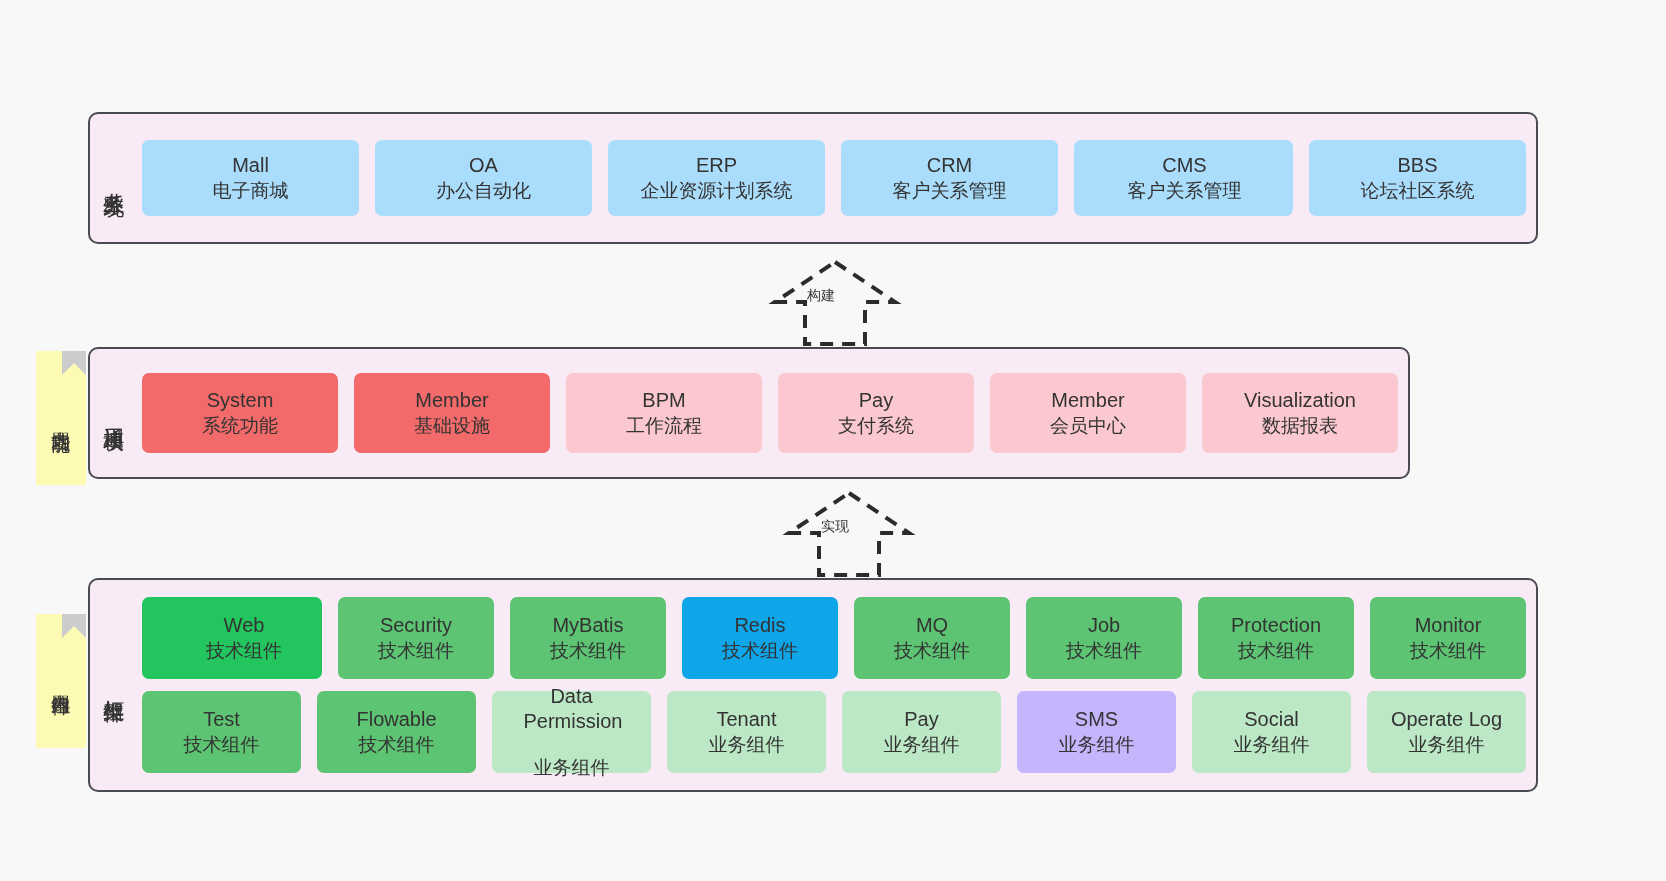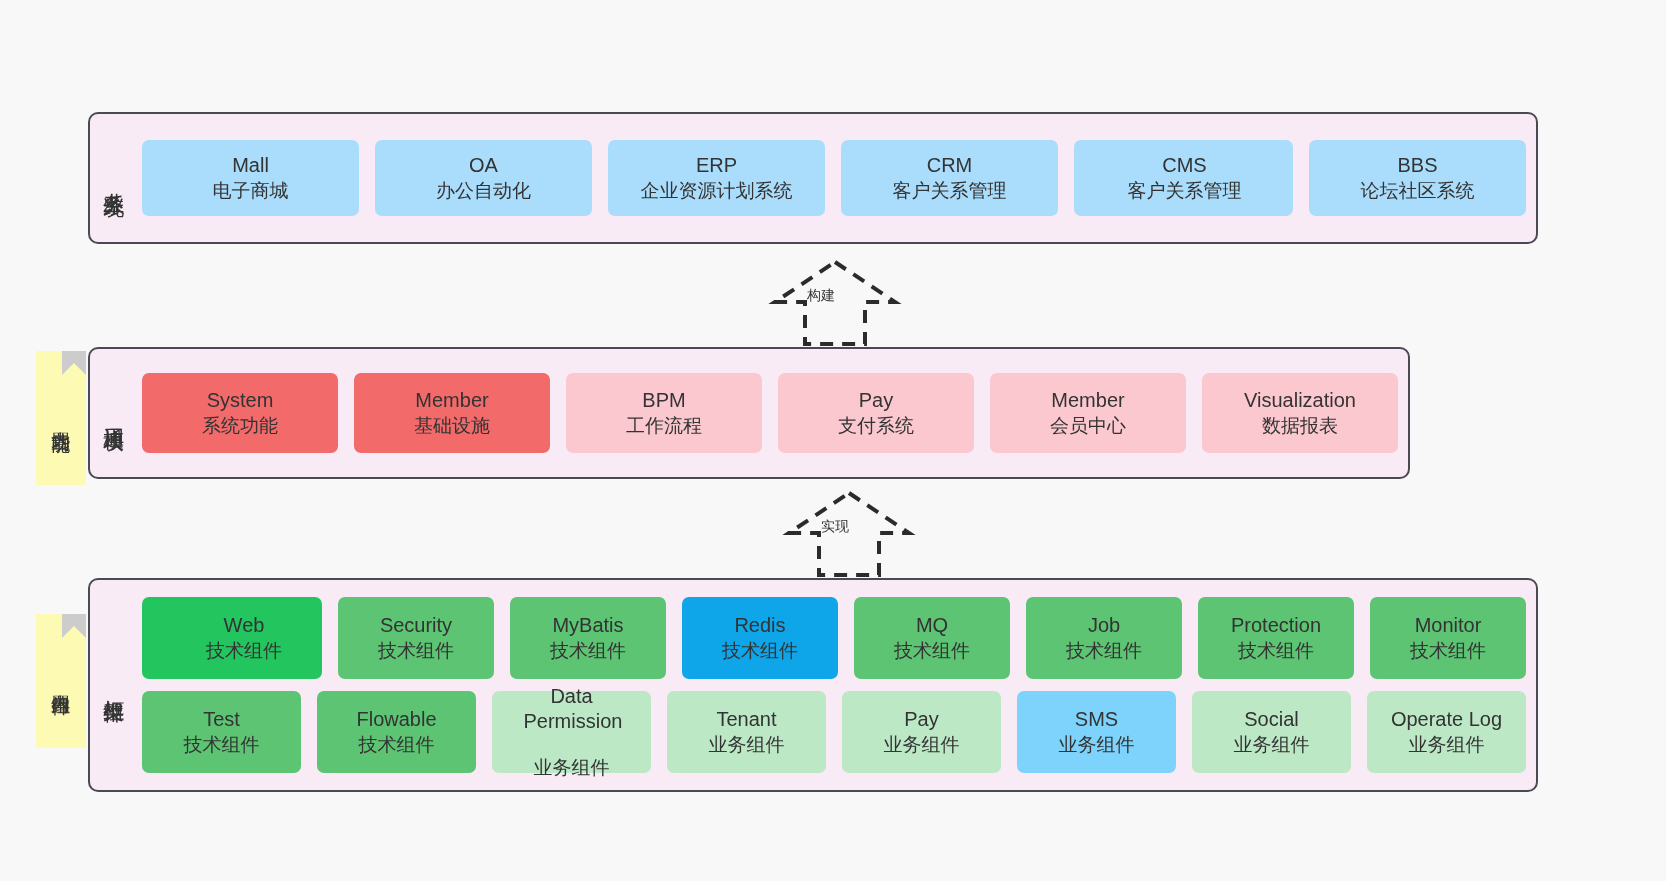--- a/index.html
+++ b/index.html
@@ -257,21 +257,21 @@
           <span class="t-cn">业务组件</span>
         </div>
         <div class="node" style="background:#bce8c6;">
           <span class="t-en">Tenant</span>
           <span class="t-cn">业务组件</span>
         </div>
         <div class="node" style="background:#bce8c6;">
           <span class="t-en">Pay</span>
           <span class="t-cn">业务组件</span>
         </div>
-        <div class="node" style="background:#7dd3fc;">
+        <div class="node" style="background:#c4b5fd;">
           <span class="t-en">SMS</span>
           <span class="t-cn">业务组件</span>
         </div>
         <div class="node" style="background:#bce8c6;">
           <span class="t-en">Social</span>
           <span class="t-cn">业务组件</span>
         </div>
         <div class="node" style="background:#bce8c6;">
           <span class="t-en">Operate Log</span>
           <span class="t-cn">业务组件</span>

